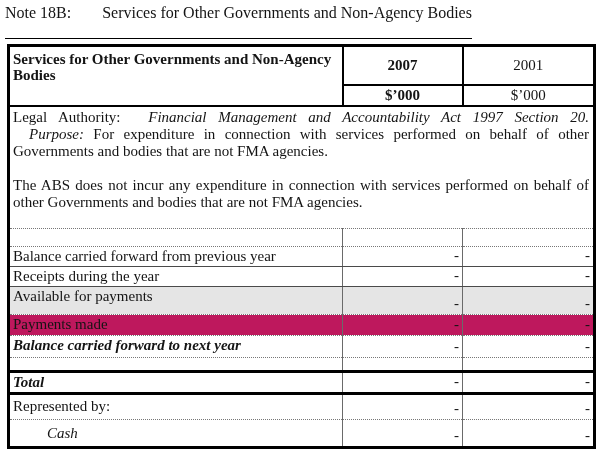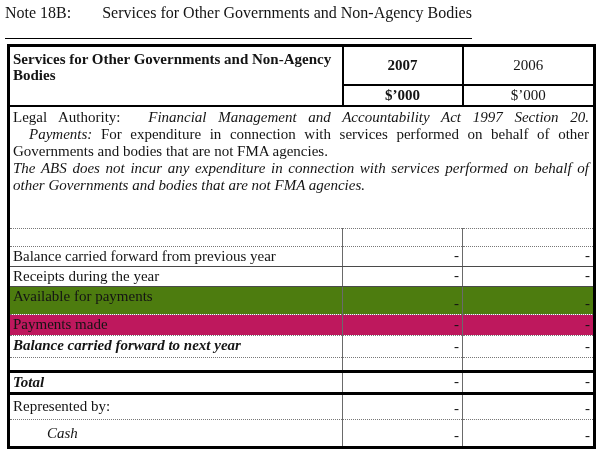--- a/index.html
+++ b/index.html
@@ -40,33 +40,33 @@
   }
   td.year{border-bottom:2px solid #000;}
   td.unit{border-bottom:2px solid #000;}
   .bold{font-weight:bold;}
   
   tr.legal{height:123px;}
   td.legal-cell{
     vertical-align:top;text-align:justify;
     padding:2px 4px 0 3px;border-bottom:1px dotted #777;
   }
-  td.legal-cell .para2{margin-top:0;font-style:italic;}
+  td.legal-cell .para2{margin-top:17px;}
   .ital{font-style:italic;margin-left:16px;}
   
   td.lbl{vertical-align:top;padding:1px 2px 0 3px;white-space:nowrap;}
   td.num{
     vertical-align:bottom;text-align:right;
     padding:0 3px 2px 0;border-left:1px solid #6a6a6a;
   }
   tr.blank{height:18px;}
   tr.blank td{border-bottom:1px dotted #777;}
   tr.rowA{height:20px;}  tr.rowA td{border-bottom:1px solid #4a4a4a;}
   tr.rowB{height:20px;}  tr.rowB td{border-bottom:1px solid #4a4a4a;}
-  tr.rowC{height:28px;}  tr.rowC td{border-bottom:1px dotted #777;background:#4d7c0f;}
+  tr.rowC{height:28px;}  tr.rowC td{border-bottom:1px dotted #777;background:#e5e5e5;}
   tr.rowD{height:21px;}  tr.rowD td{border-bottom:1px dotted #777;background:#be185d;}
   tr.rowE{height:22px;}  tr.rowE td{border-bottom:1px dotted #777;}
   tr.rowE td.lbl{font-weight:bold;font-style:italic;}
   tr.spacer{height:14px;}
   tr.total{height:21px;padding-left:9px;}
   tr.total td{border-top:3px solid #000;border-bottom:3px solid #000;}
   tr.total td.lbl{font-weight:bold;font-style:italic;}
   tr.rowF{height:26px;}  tr.rowF td{border-bottom:1px dotted #777;}
   tr.rowF td.lbl{padding-top:3px;margin-left:40px;}
   tr.rowG{height:28px;}
@@ -83,33 +83,33 @@
   <colgroup>
     <col class="c-label">
       <col class="c-2007">
       <col class="c-2006">
   </colgroup>
 
   <tbody>
       <tr class="hdr1">
     <td class="tbl-title" rowspan="2">Services for Other Governments and Non-Agency Bodies</td>
     <td class="year bold">2007</td>
-    <td class="year">2006</td>
+    <td class="year">2001</td>
   </tr>
   <tr class="hdr2">
     <td class="unit bold">$’000</td>
     <td class="unit">$’000</td>
   </tr>
 
   <tr class="legal">
     <td class="legal-cell" colspan="3">
       <div class="para1">
         <span>Legal Authority:</span>
         <span class="ital">Financial Management and Accountability Act 1997 Section 20.</span>
-        <span class="ital">Payments:</span>
+        <span class="ital">Purpose:</span>
         <span>For expenditure in connection with services performed on behalf of other Governments and bodies that are not FMA agencies.</span>
       </div>
       <div class="para2">The ABS does not incur any expenditure in connection with services performed on behalf of other Governments and bodies that are not FMA agencies.</div>
     </td>
   </tr>
 
   <tr class="blank">
     <td class="lbl"></td>
     <td class="num"></td>
     <td class="num"></td>

